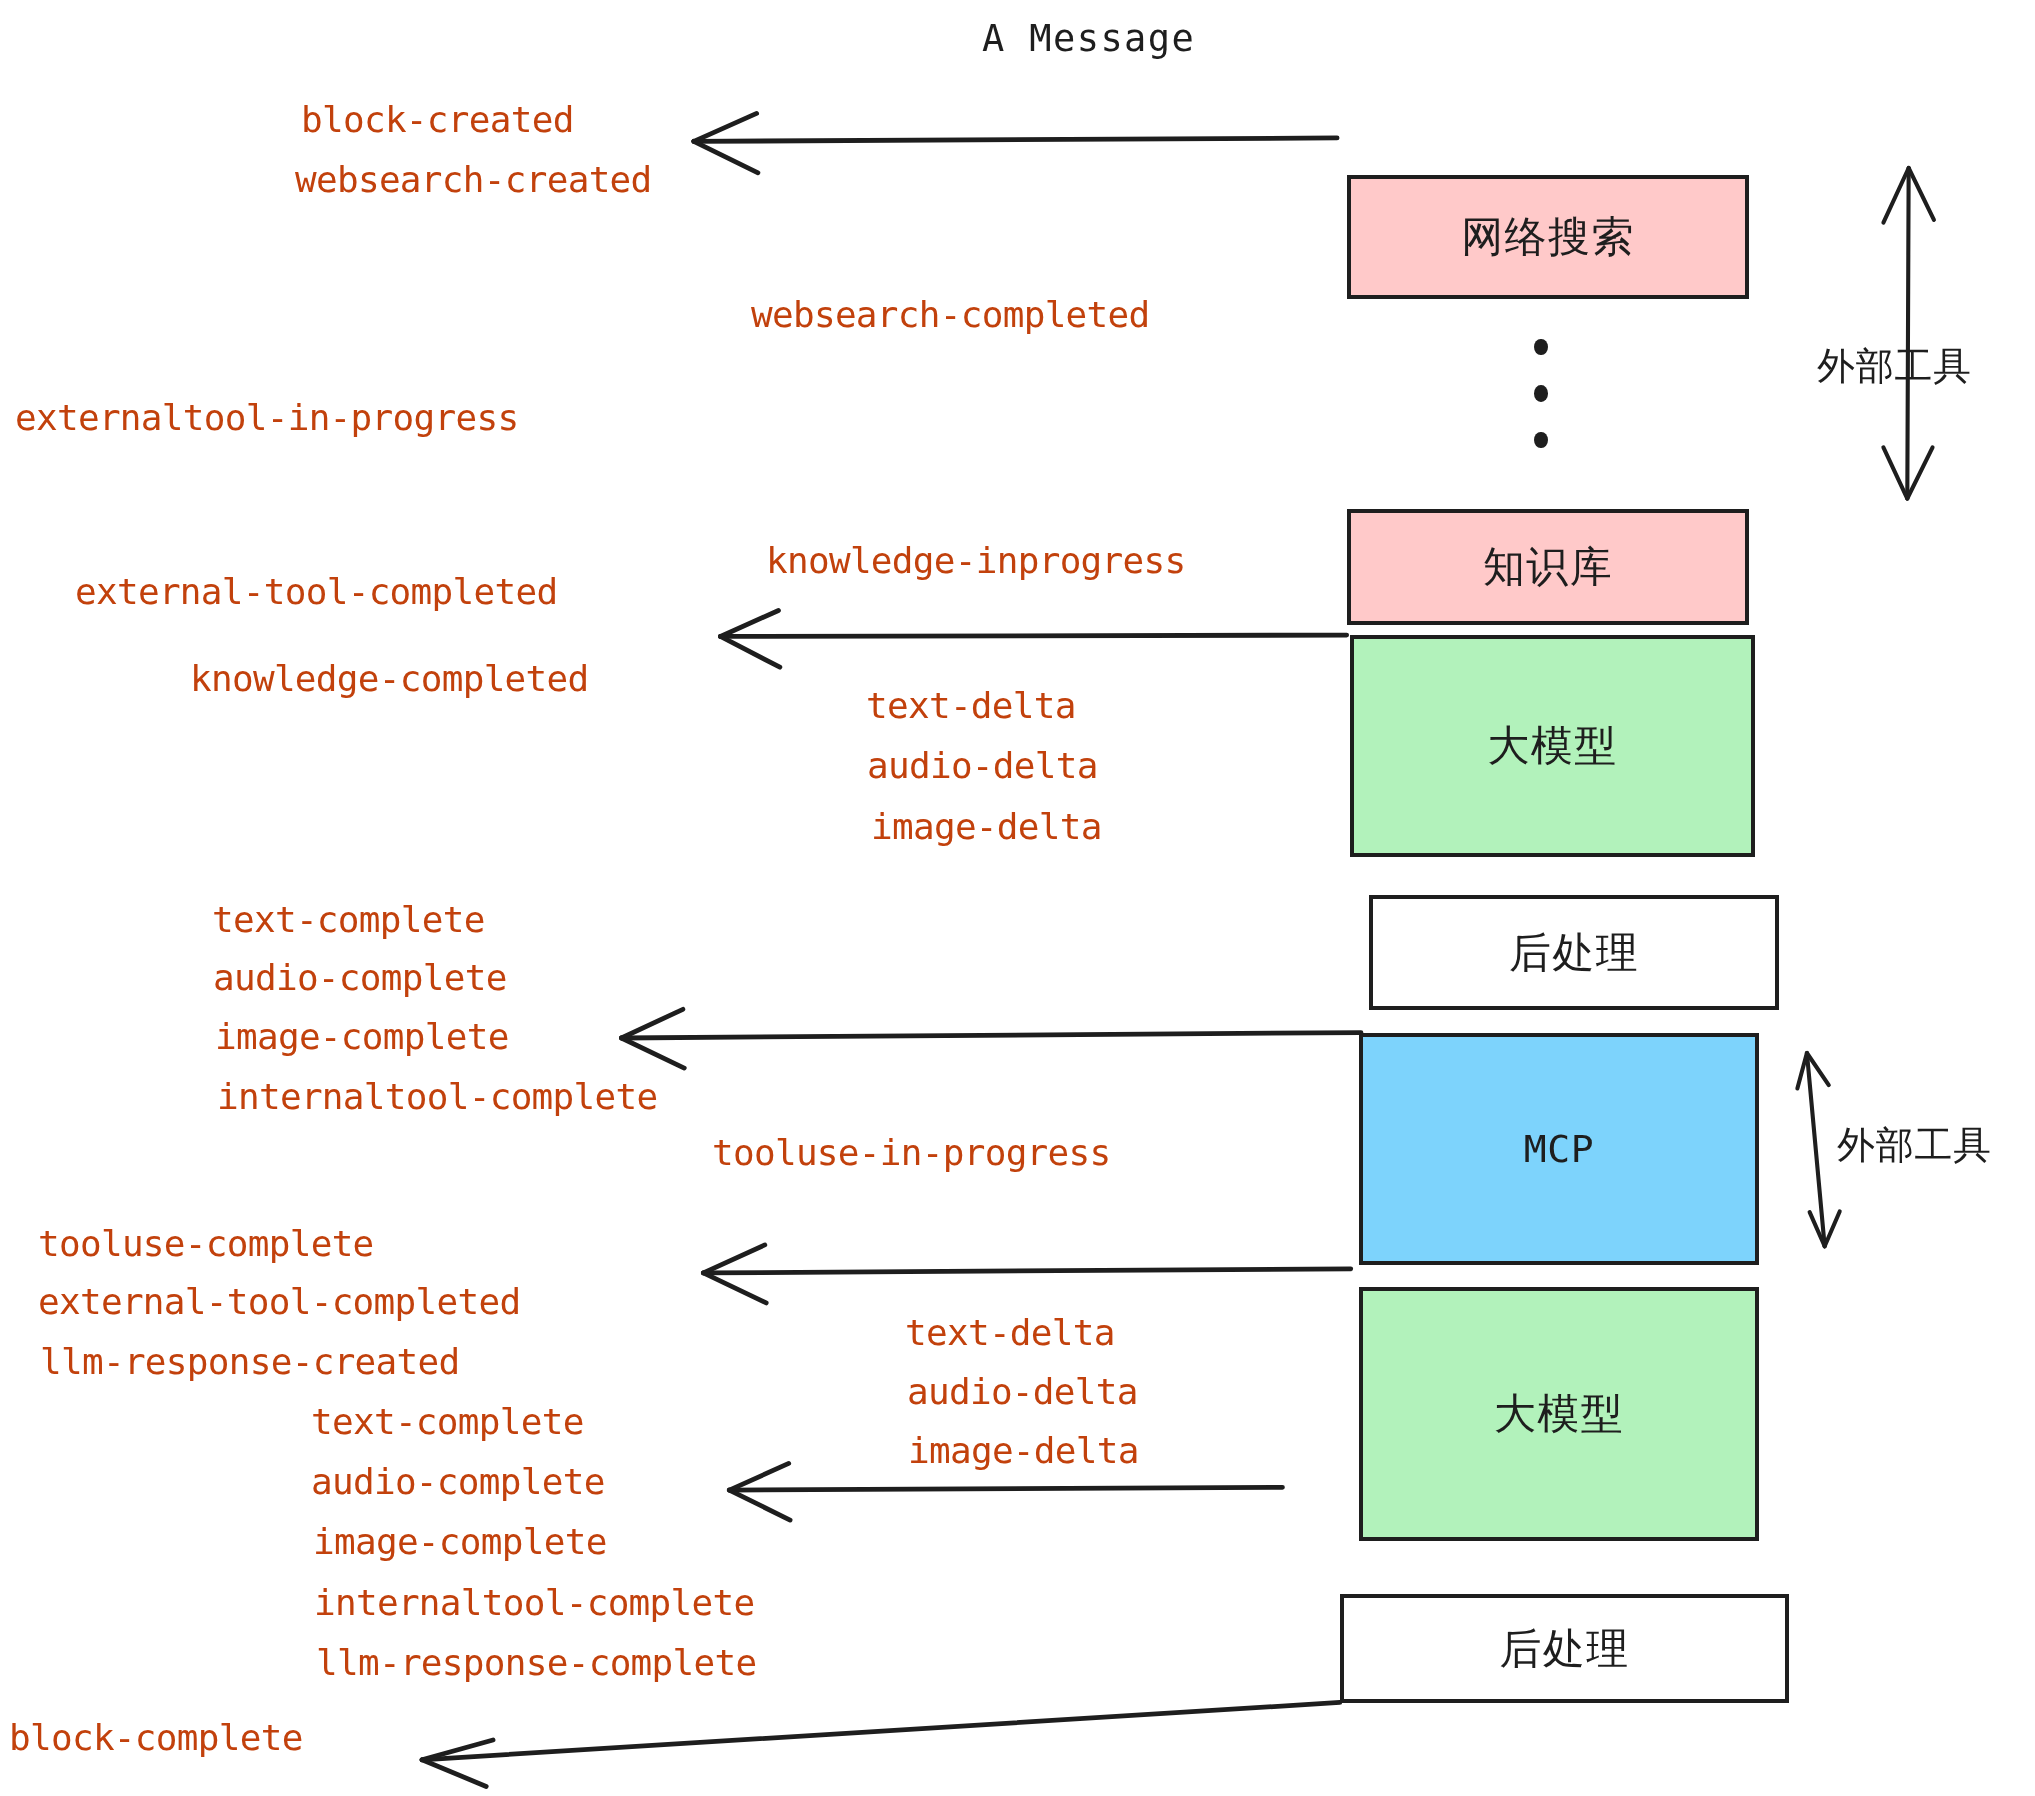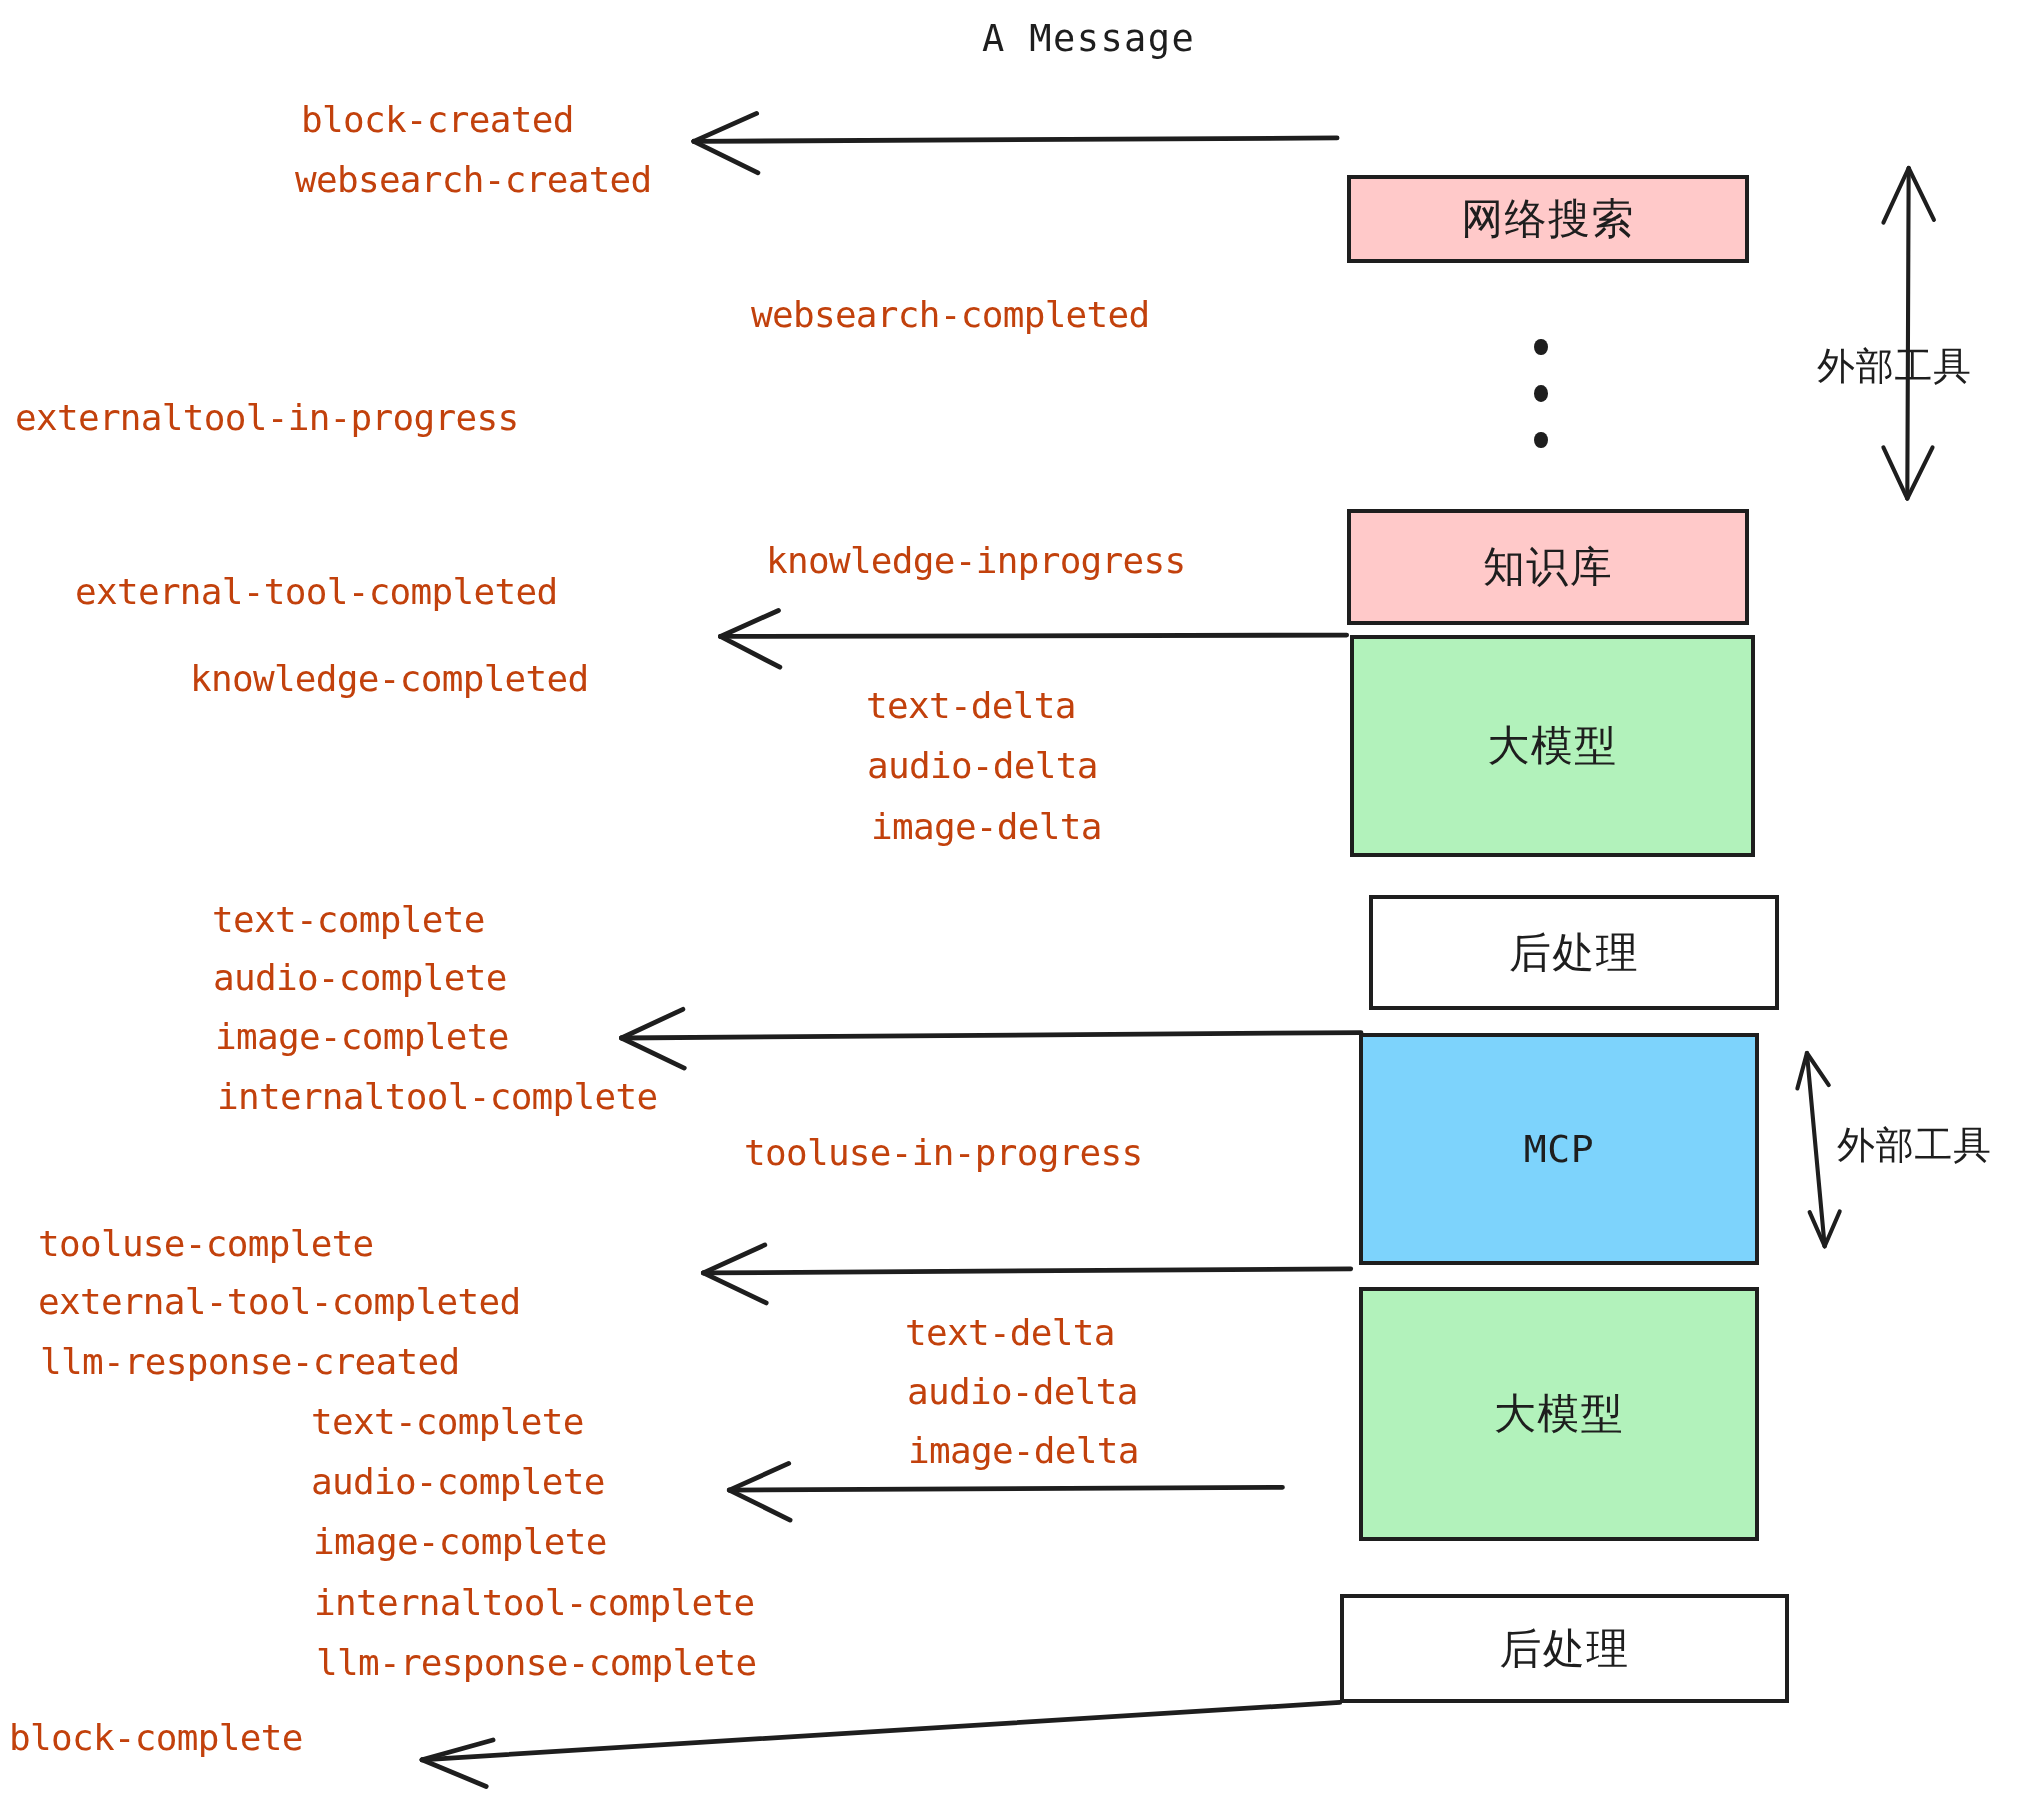--- a/index.html
+++ b/index.html
@@ -90,21 +90,21 @@
   }
   svg.overlay .thin { stroke-width: 6; }
 </style>
 </head>
 <body>
 
 <div id="stage">
 
   <div class="title" style="left:982px; top:17px;">A Message</div>
 
-  <div class="node" style="left:1347px; top:175px; width:402px; height:88px; background:#FFC9C9;">
+  <div class="node" style="left:1347px; top:175px; width:402px; height:124px; background:#FFC9C9;">
     <span class="nlabel">网络搜索</span>
   </div>
 
   <div class="dots" style="left:1533px; top:339px; width:16.4px; height:109px;">
     <i></i>
       <i></i>
       <i></i>
   </div>
 
   <div class="node" style="left:1347px; top:509px; width:402px; height:116px; background:#FFC9C9;">
@@ -144,21 +144,21 @@
   <div class="ev" style="left:190px;  top:661px;">knowledge-completed</div>
 
   <div class="ev" style="left:866px; top:688px;">text-delta</div>
   <div class="ev" style="left:867px; top:748px;">audio-delta</div>
   <div class="ev" style="left:871px; top:809px;">image-delta</div>
 
   <div class="ev" style="left:212px;  top:902px;">text-complete</div>
   <div class="ev" style="left:213px;  top:960px;">audio-complete</div>
   <div class="ev" style="left:215px;  top:1019px;">image-complete</div>
   <div class="ev" style="left:217px;  top:1079px;">internaltool-complete</div>
-  <div class="ev" style="left:744px; top:1135px;">tooluse-in-progress</div>
+  <div class="ev" style="left:712px; top:1135px;">tooluse-in-progress</div>
 
   <div class="ev" style="left:38px;   top:1226px;">tooluse-complete</div>
   <div class="ev" style="left:38px;   top:1284px;">external-tool-completed</div>
   <div class="ev" style="left:40px;   top:1344px;">llm-response-created</div>
 
   <div class="ev" style="left:905px; top:1315px;">text-delta</div>
   <div class="ev" style="left:907px; top:1374px;">audio-delta</div>
   <div class="ev" style="left:908px; top:1433px;">image-delta</div>
 
   <div class="ev" style="left:311px;  top:1404px;">text-complete</div>

